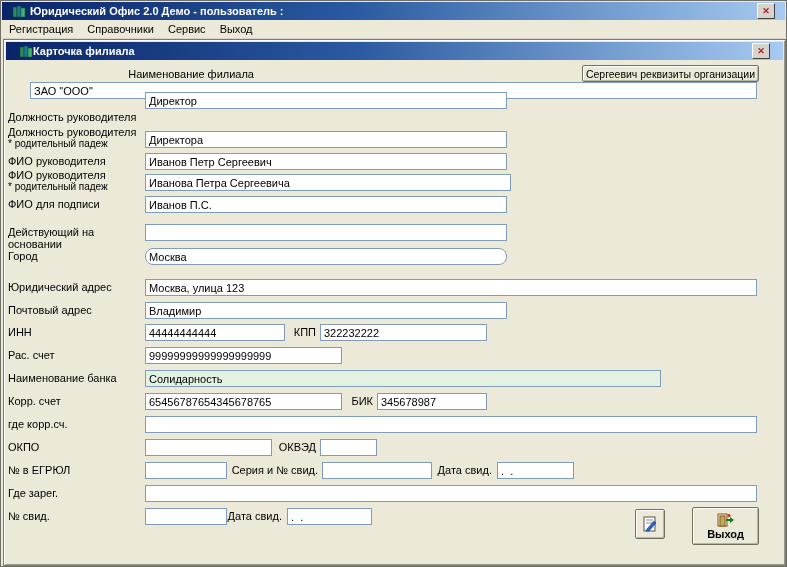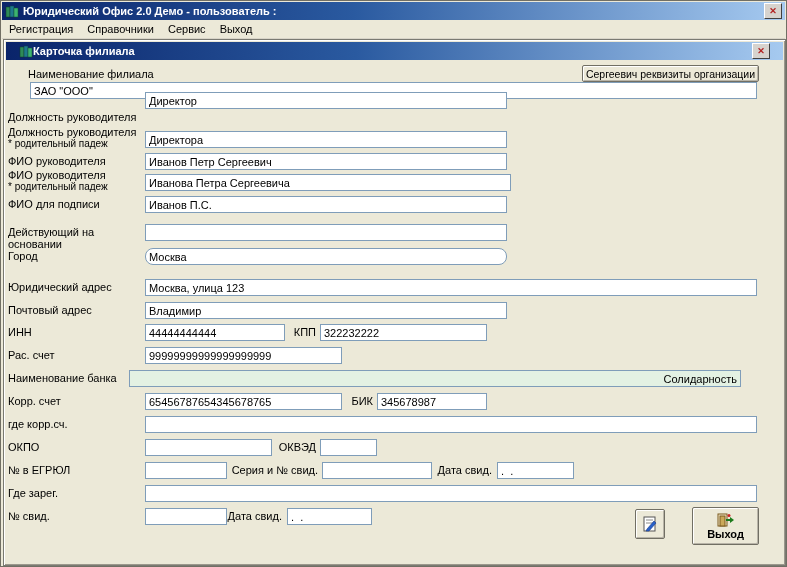--- a/index.html
+++ b/index.html
@@ -4,21 +4,21 @@
 <style>
   html,body{margin:0;padding:0;background:#9aa0a8;}
   .app{
     position:relative;width:787px;height:567px;box-sizing:border-box;
     background:#ece9d8;border:1px solid #716f64;overflow:hidden;
     font-family:"Liberation Sans",sans-serif;color:#000;
   }
   .titlebar{
     position:absolute;left:1px;top:1px;right:1px;height:18px;
     background:linear-gradient(90deg,#0a246a 0%,#2a5aa0 45%,#a6caf0 100%);
-    display:flex;align-items:center;padding:0 3px;color:#fff;
+    display:flex;align-items:center;padding:0 10px;color:#fff;
     font-size:11px;font-weight:bold;white-space:nowrap;
   }
   .titlebar .ttl{margin-left:4px;overflow:hidden;text-overflow:ellipsis;}
   .winbtn{
     margin-left:auto;width:16px;height:14px;flex:0 0 auto;
     background:#d6d3ce;border:1px solid;border-color:#ffffff #404040 #404040 #ffffff;
     display:flex;align-items:center;justify-content:center;
     font-size:9px;line-height:9px;color:#b22222;font-weight:bold;cursor:default;
   }
   .menubar{
@@ -92,21 +92,21 @@
           <rect x="5" y="2" width="4" height="11" fill="#1f7a8c" stroke="#0d3a43" stroke-width="0.5"></rect>
           <rect x="9" y="4" width="4" height="9" fill="#3cb371" stroke="#14502f" stroke-width="0.5"></rect>
         </svg>
       </span>
       <span class="ttl">Карточка филиала</span>
       <span class="winbtn">✕</span>
     </div>
 
     <div class="child-body">
 
-      <div class="lbl2" style="left:22px;top:8px;text-align:left;width:220px">Наименование филиала</div>
+      <div class="lbl2" style="left:28px;top:8px;text-align:right;width:220px">Наименование филиала</div>
       <button class="btn" style="left:576px;top:5px;width:177px;height:17px">Сергеевич реквизиты организации</button>
       <input class="fld" style="left: 24px; top: 22px; width: 727px;" value="ЗАО &quot;ООО&quot;">
 
       <div class="lbl" style="top:51px">Должность руководителя</div>
       <input class="fld" style="left: 139px; top: 32px; width: 362px;" value="Директор">
 
       <div class="lbl" style="top:66px">
         <div>Должность руководителя</div>
         <div class="sub">* родительный падеж</div>
       </div>
@@ -138,21 +138,21 @@
 
       <div class="lbl" style="top:266px">ИНН</div>
       <input class="fld" style="left: 139px; top: 264px; width: 140px;" value="44444444444">
       <div class="lbl2" style="left:276px;top:266px;width:34px">КПП</div>
       <input class="fld" style="left: 314px; top: 264px; width: 167px;" value="322232222">
 
       <div class="lbl" style="top:289px">Рас. счет</div>
       <input class="fld" style="left: 139px; top: 287px; width: 197px;" value="99999999999999999999">
 
       <div class="lbl" style="top:312px">Наименование банка</div>
-      <input class="fld green" style="left: 123px; top: 310px; width: 612px; text-align: right;" value="Солидарность">
+      <input class="fld green" style="left: 139px; top: 310px; width: 516px;" value="Солидарность">
 
       <div class="lbl" style="top:335px">Корр. счет</div>
       <input class="fld" style="left: 139px; top: 333px; width: 197px;" value="65456787654345678765">
       <div class="lbl2" style="left:334px;top:335px;width:33px">БИК</div>
       <input class="fld" style="left: 371px; top: 333px; width: 110px;" value="345678987">
 
       <div class="lbl" style="top:358px">где корр.сч.</div>
       <input class="fld" style="left: 139px; top: 356px; width: 612px;" value="">
 
       <div class="lbl" style="top:381px">ОКПО</div>

